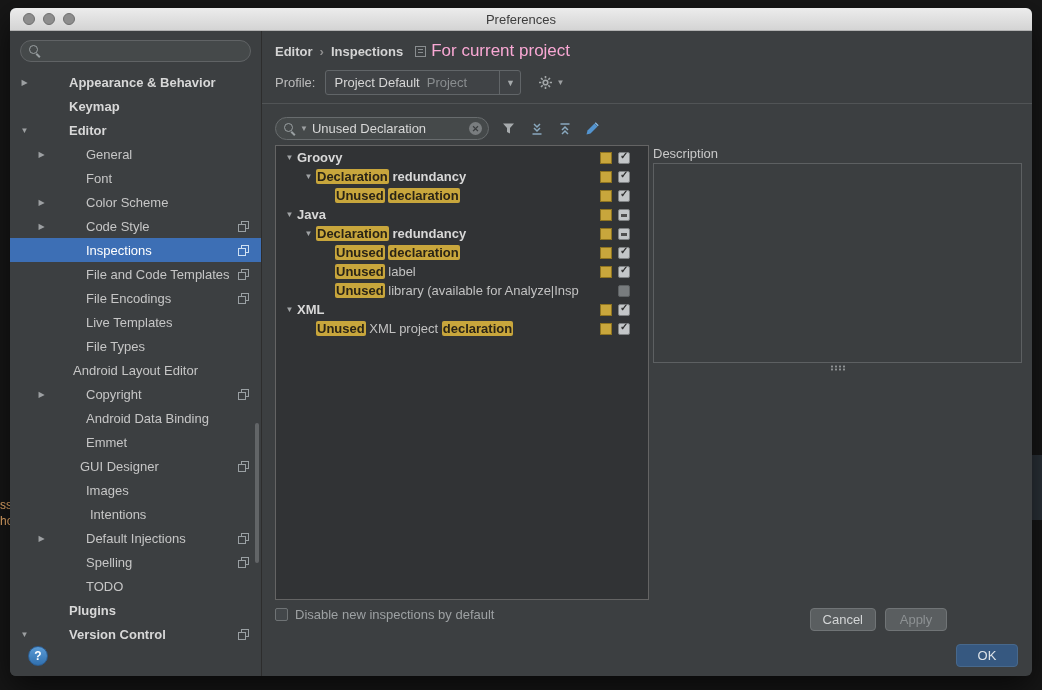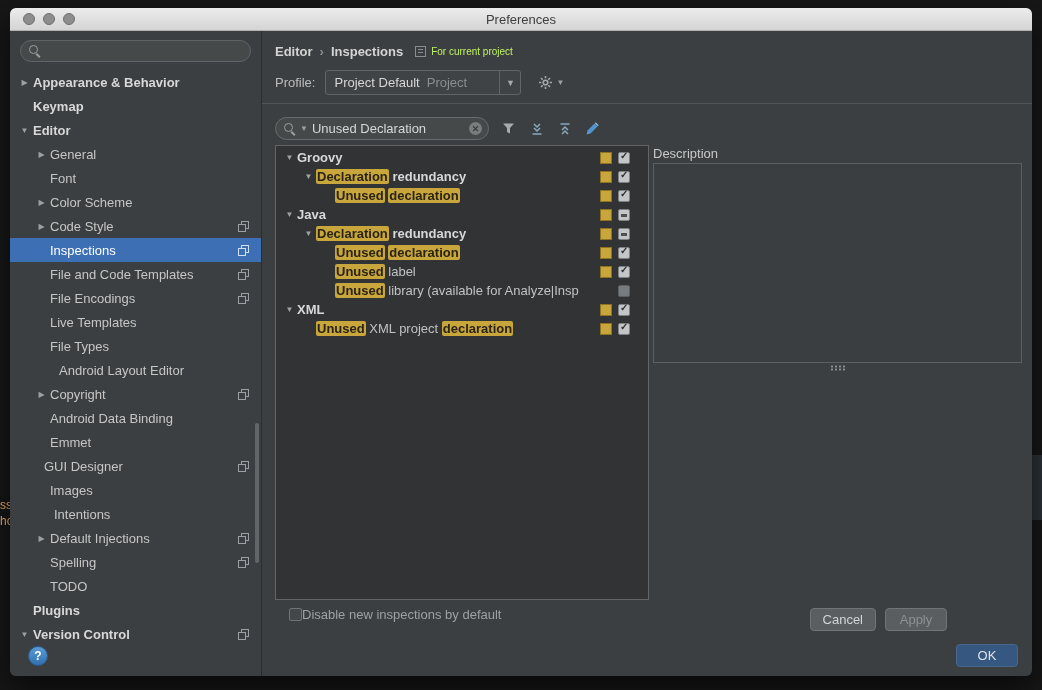--- a/index.html
+++ b/index.html
@@ -29,37 +29,37 @@
                background:#45494a; display:flex; align-items:center; padding:0 8px; gap:6px; }
   .sb-search input { flex:1; background:transparent; border:none; outline:none; color:#ddd; font-size:12px; min-width:0; }
   .mag { width:12px; height:12px; position:relative; flex:0 0 auto; }
   .mag::before { content:""; position:absolute; left:0; top:0; width:7px; height:7px; border:1.5px solid #9aa0a2; border-radius:50%; }
   .mag::after  { content:""; position:absolute; left:8px; top:8px; width:5px; height:1.6px; background:#9aa0a2;
                  transform:rotate(45deg); transform-origin:0 0; }
 
   .sb-list { flex:1; overflow:hidden; padding-top:2px; }
   .sb-row { height:24px; display:flex; align-items:center; font-size:13px; color:#c6c6c6; cursor:pointer; }
   .sb-row .tri { width:17px; flex:0 0 auto; font-size:8px; color:#9da0a2; text-align:center; }
-  .sb-label { white-space:nowrap; }
+  .sb-label { white-space:nowrap;margin-left:36px; }
   .sb-label.bold { font-weight:bold; color:#d8d8d8; }
   .sb-row.selected { background:#3d6fb5; }
   .sb-row.selected .sb-label { color:#fff; }
   .dup-icon { margin-left:auto; margin-right:12px; width:11px; height:11px; position:relative; flex:0 0 auto; }
   .dup-icon::before { content:""; position:absolute; top:0; right:0; width:6px; height:6px; border:1px solid #9aa0a3; }
   .dup-icon::after  { content:""; position:absolute; bottom:0; left:0; width:6px; height:6px; border:1px solid #9aa0a3; background:#3c3f41; }
   .selected .dup-icon::before { border-color:#cfe0f2; }
   .selected .dup-icon::after  { border-color:#cfe0f2; background:#3d6fb5; }
   .sb-scrollbar { position:absolute; right:2px; top:392px; width:4px; height:140px; background:#626567; border-radius:2px; }
 
   
   .main { flex:1; display:flex; flex-direction:column; min-width:0; position:relative; padding:0 10px 0 13px; }
   .breadcrumb-row { margin-top:9px; height:22px; flex:0 0 auto; display:flex; align-items:center; gap:7px; font-size:13px; }
   .bc-part { font-weight:bold; color:#d4d4d4; cursor:pointer; }
   .bc-sep { color:#8f8f8f; font-weight:bold; }
-  .scope { display:flex; align-items:center; gap:5px; color:#bef264; font-size:10px; margin-left:5px; }
+  .scope { display:flex; align-items:center; gap:5px; color:#f9a8d4; font-size:17px; margin-left:5px; }
   .scope-icon { width:11px; height:11px; border:1px solid #8a8e90;
                 background:linear-gradient(#8a8e90,#8a8e90) 2px 2px/5px 1px no-repeat,
                            linear-gradient(#8a8e90,#8a8e90) 2px 5px/5px 1px no-repeat; }
 
   .profile-row { margin-top:8px; height:25px; flex:0 0 auto; display:flex; align-items:center; gap:10px;
                  font-size:13px; color:#bcbcbc; }
   .combo { width:196px; height:25px; border:1px solid #616568; background:#404346; border-radius:3px;
            display:flex; align-items:center; cursor:pointer; }
   .combo-text { flex:1; padding:0 8px; color:#d6d6d6; white-space:nowrap; overflow:hidden; display:flex; gap:7px; }
   .combo-scope { color:#8a8e90; }
@@ -93,21 +93,21 @@
   .cb.checked::after { content:"\2713"; position:absolute; left:1px; top:-3px; color:#2f2f2f; font-size:10px; font-weight:bold; }
   .cb.indeterminate::after { content:""; position:absolute; left:2px; right:2px; top:4px; height:3px; background:#505050; }
   .cb.disabled { background:#787c7e; border-color:#5d6163; }
 
   .desc-col { flex:1; margin-left:4px; min-width:0; display:flex; flex-direction:column; }
   .desc-title { font-size:13px; color:#c9c9c9; height:18px; line-height:18px; flex:0 0 auto; }
   .desc-box { height:200px; background:#3b3e40; border:1px solid #5d6062; flex:0 0 auto; }
   .grip { height:6px; width:16px; margin:2px auto 0; flex:0 0 auto; cursor:row-resize;
           background-image:radial-gradient(circle,#8f9294 1px,transparent 1.2px); background-size:4px 3px; }
 
-  .disable-row { margin-top:7px; margin-left:14px; flex:0 0 auto; display:flex; align-items:center; 
+  .disable-row { margin-top:7px; margin-left:0; flex:0 0 auto; display:flex; align-items:center; gap:7px;
                  font-size:13px; color:#9da1a3; }
   .plain-cb { width:13px; height:13px; border:1px solid #6f7375; background:#43474a; border-radius:2px; cursor:pointer; }
 
   .help-btn { position:absolute; left:18px; bottom:10px; width:20px; height:20px; border-radius:50%;
               background:linear-gradient(#5a9bd6,#3170ae); border:1px solid #2b5d92; color:#fff; font-size:12px;
               font-weight:bold; display:flex; align-items:center; justify-content:center; cursor:pointer; z-index:2; }
   .btns { position:absolute; right:14px; bottom:9px; display:flex; gap:9px; z-index:2; }
   .btn { min-width:62px; height:23px; border-radius:4px; background:#5a5e60; border:1px solid #707476; color:#d3d5d6;
          font-size:13px; display:flex; align-items:center; justify-content:center; padding:0 12px; cursor:pointer; }
   .btn.disabled { color:#8d9193; }
@@ -184,21 +184,21 @@
             <span class="dup-icon"></span>
           </div>
           <div class="sb-row" style="padding-left: 23px;">
             <span class="tri"></span>
             <span class="sb-label">Live Templates</span>
           </div>
           <div class="sb-row" style="padding-left: 23px;">
             <span class="tri"></span>
             <span class="sb-label">File Types</span>
           </div>
-          <div class="sb-row" style="padding-left: 32px;">
+          <div class="sb-row" style="padding-left: 10px;">
             <span class="tri"></span>
             <span class="sb-label">Android Layout Editor</span>
           </div>
           <div class="sb-row" style="padding-left: 23px;">
             <span class="tri">▶</span>
             <span class="sb-label">Copyright</span>
             <span class="dup-icon"></span>
           </div>
           <div class="sb-row" style="padding-left: 23px;">
             <span class="tri"></span>

